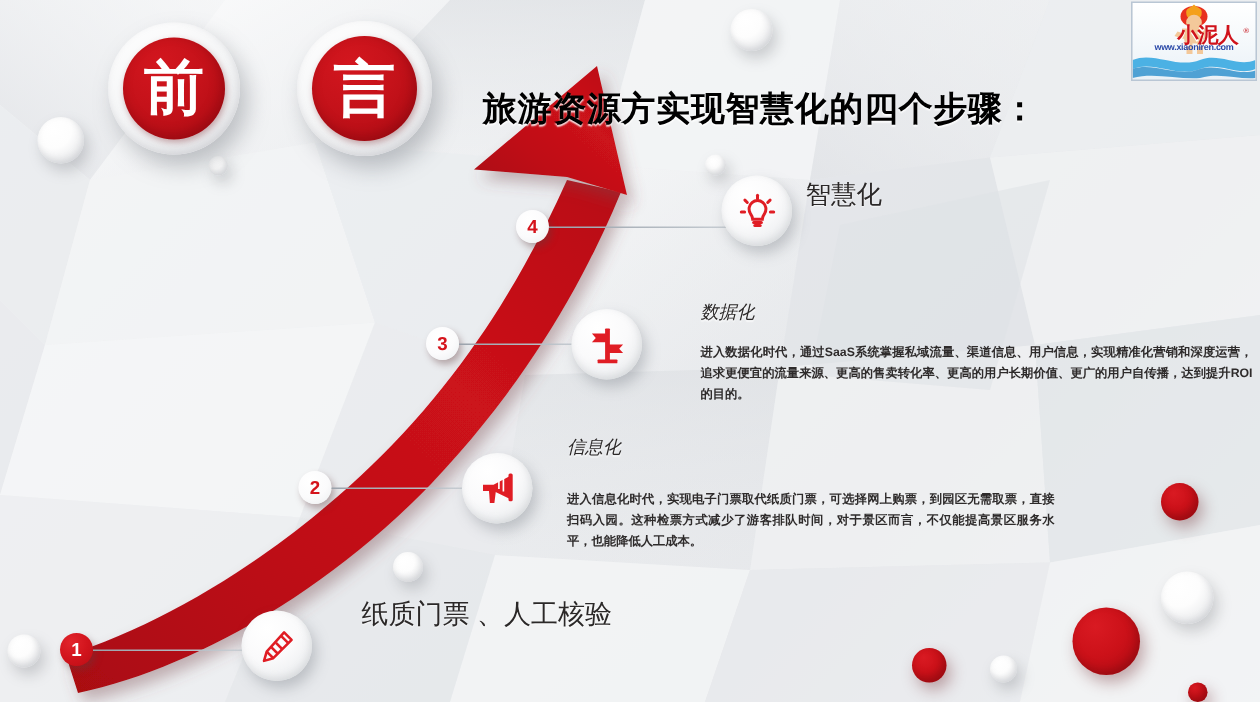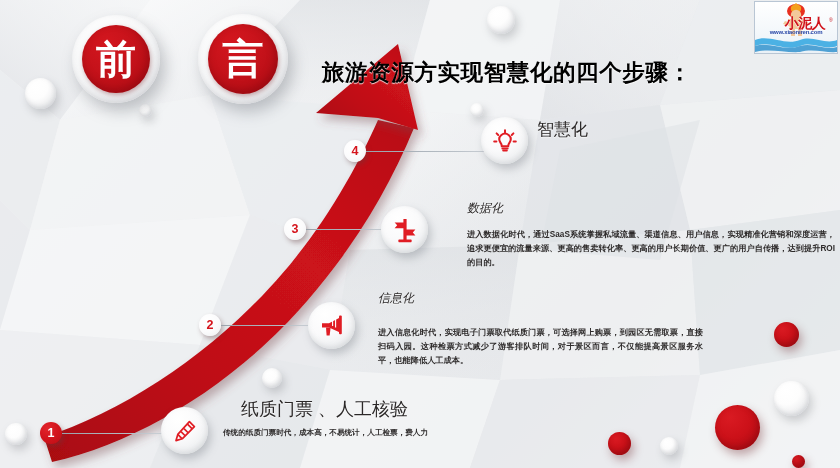--- a/index.html
+++ b/index.html
@@ -365,15 +365,14 @@
       <g fill="none" stroke="#e01d24" stroke-width="1.7" stroke-linejoin="round">
         <path d="M17.4 3.6 L22.4 8.6 L10.2 20.8 L4 22.6 L5.8 16.4 Z"></path>
         <line x1="15.2" y1="5.8" x2="20.2" y2="10.8"></line>
         <line x1="5.8" y1="16.4" x2="10.2" y2="20.8"></line>
         <line x1="9" y1="13.6" x2="13.4" y2="18"></line>
         <line x1="12" y1="10.6" x2="16.4" y2="15"></line>
       </g>
     </svg>
   </div>
   <div class="step-title" style="left:221px; top:397px; font-size:18px;margin-left:20px;">纸质门票 、人工核验</div>
-  <div class="step-desc small" style="left:223px; top:427px; width:300px; text-align:left;">传统的纸质门票时代，成本高，不易统计，人工检票，费人力</div>
 
 </div>
 
 </body></html>

